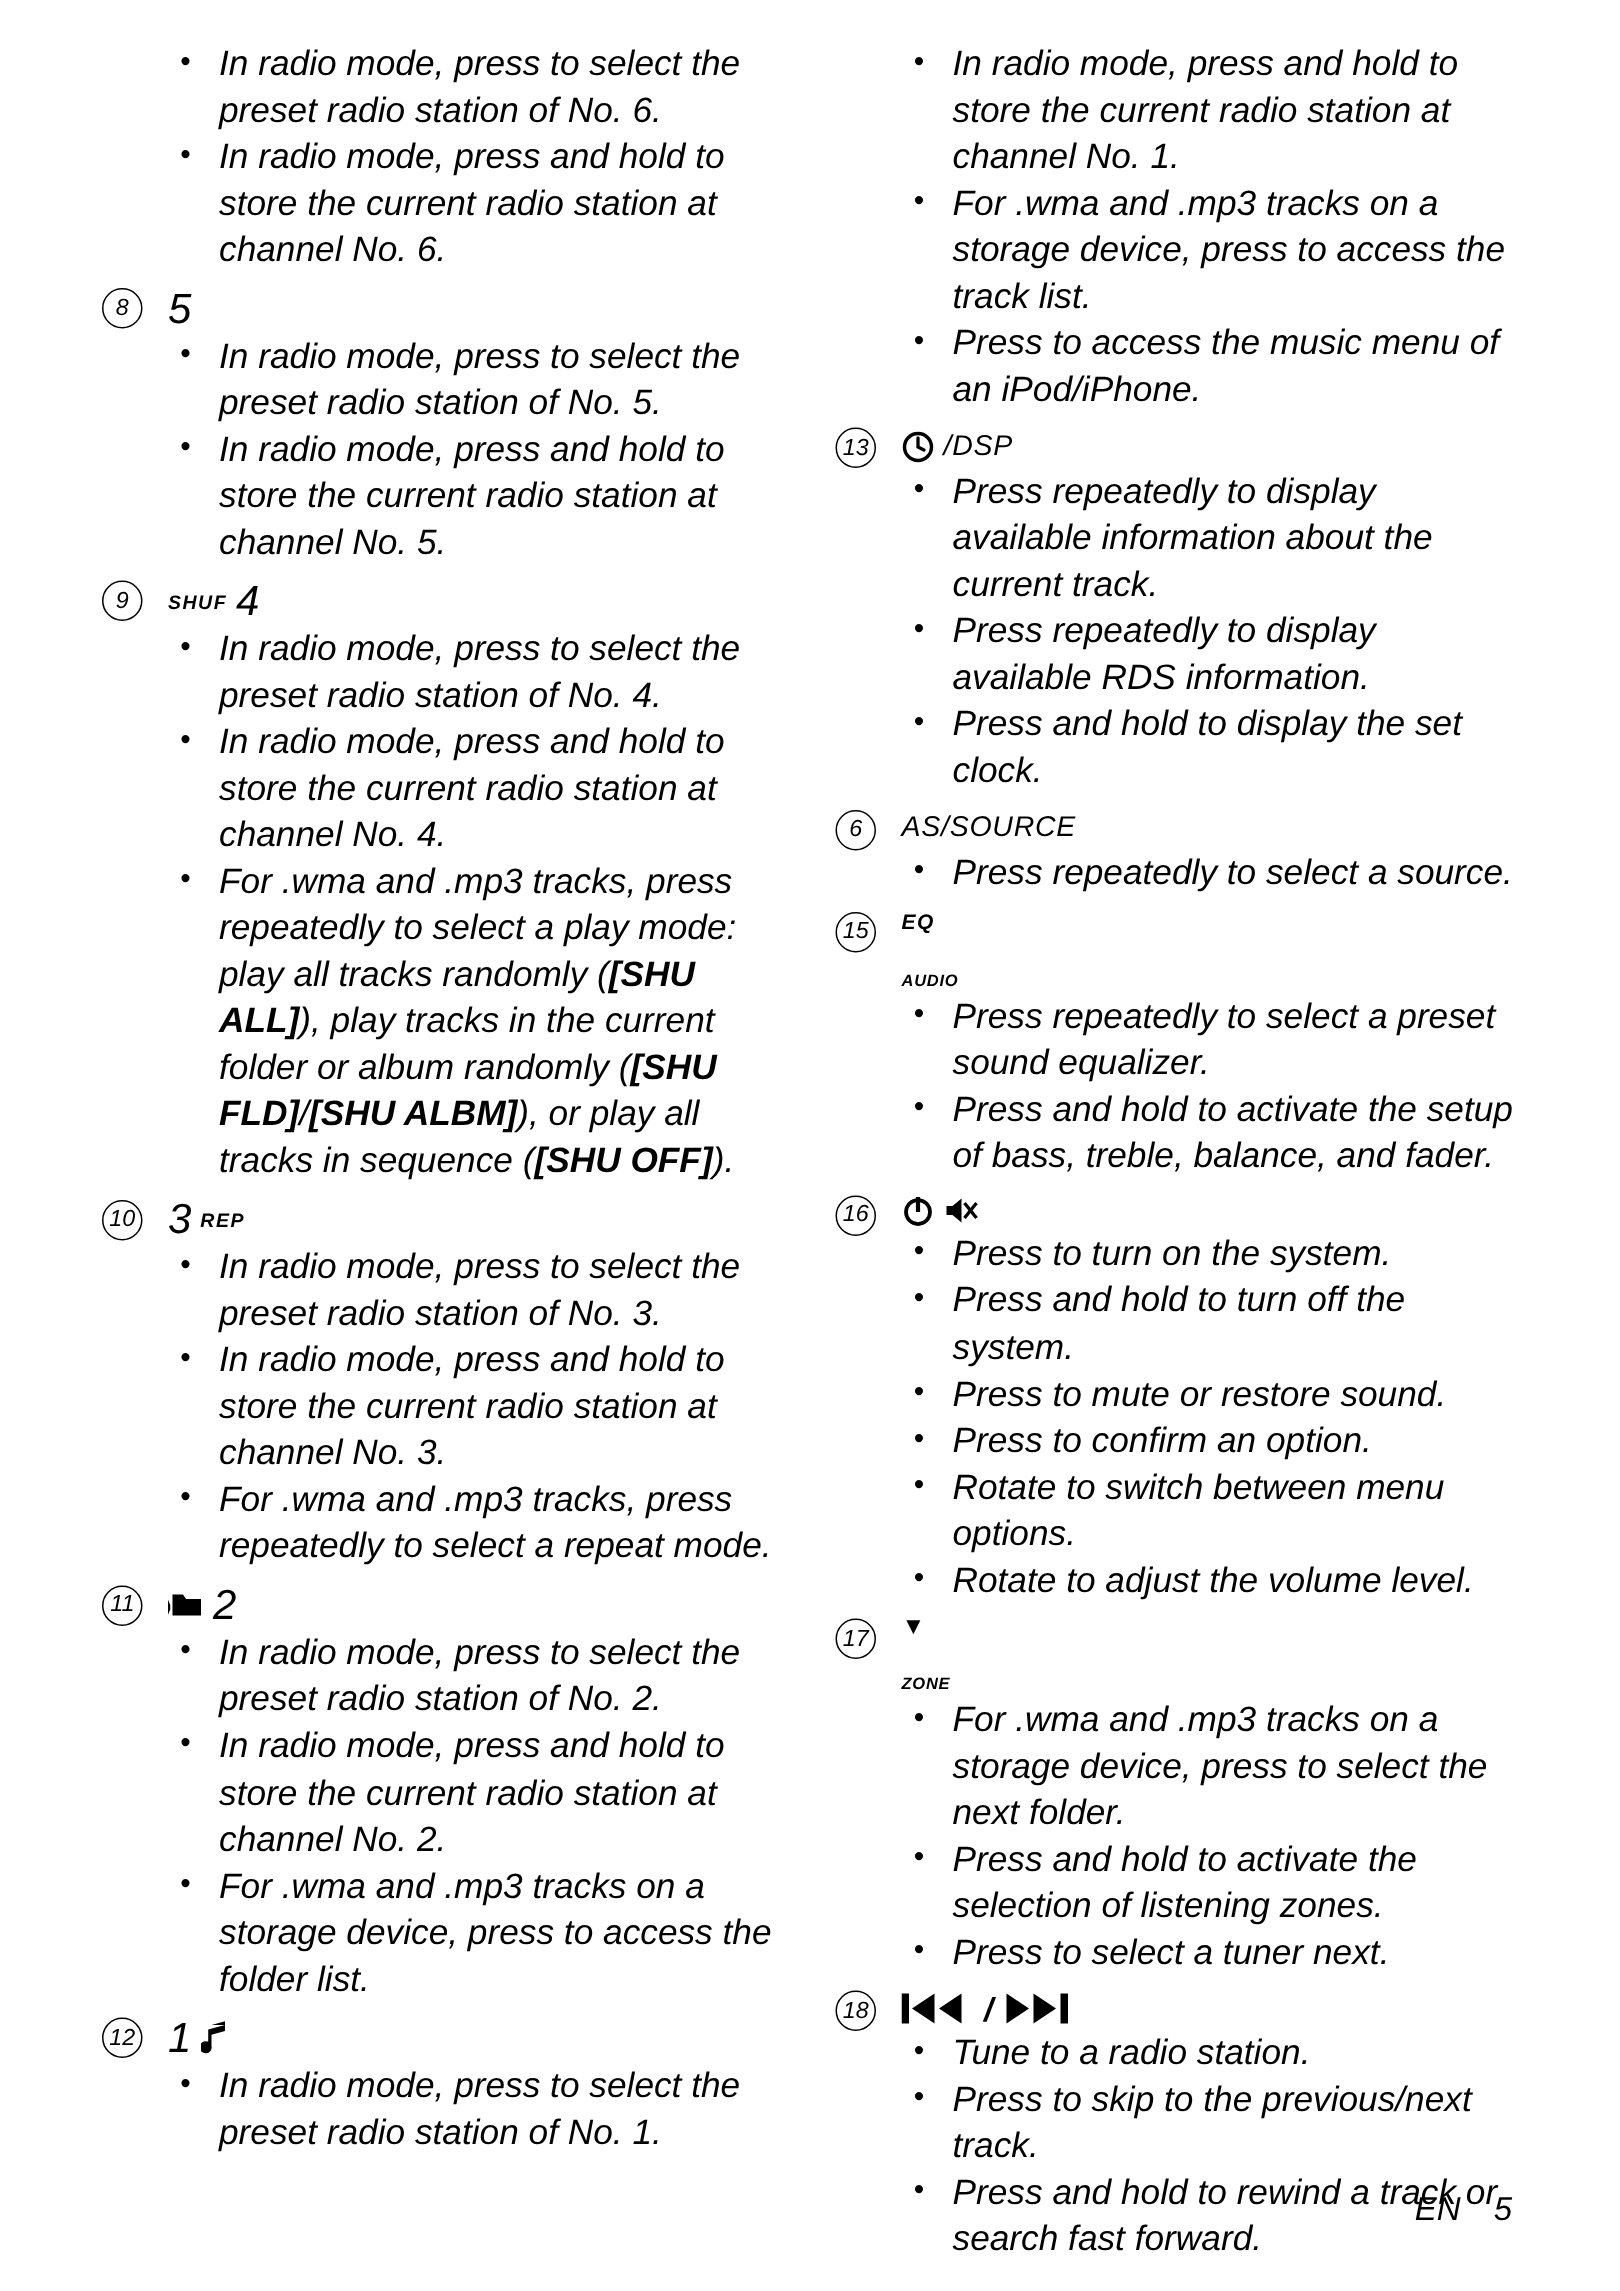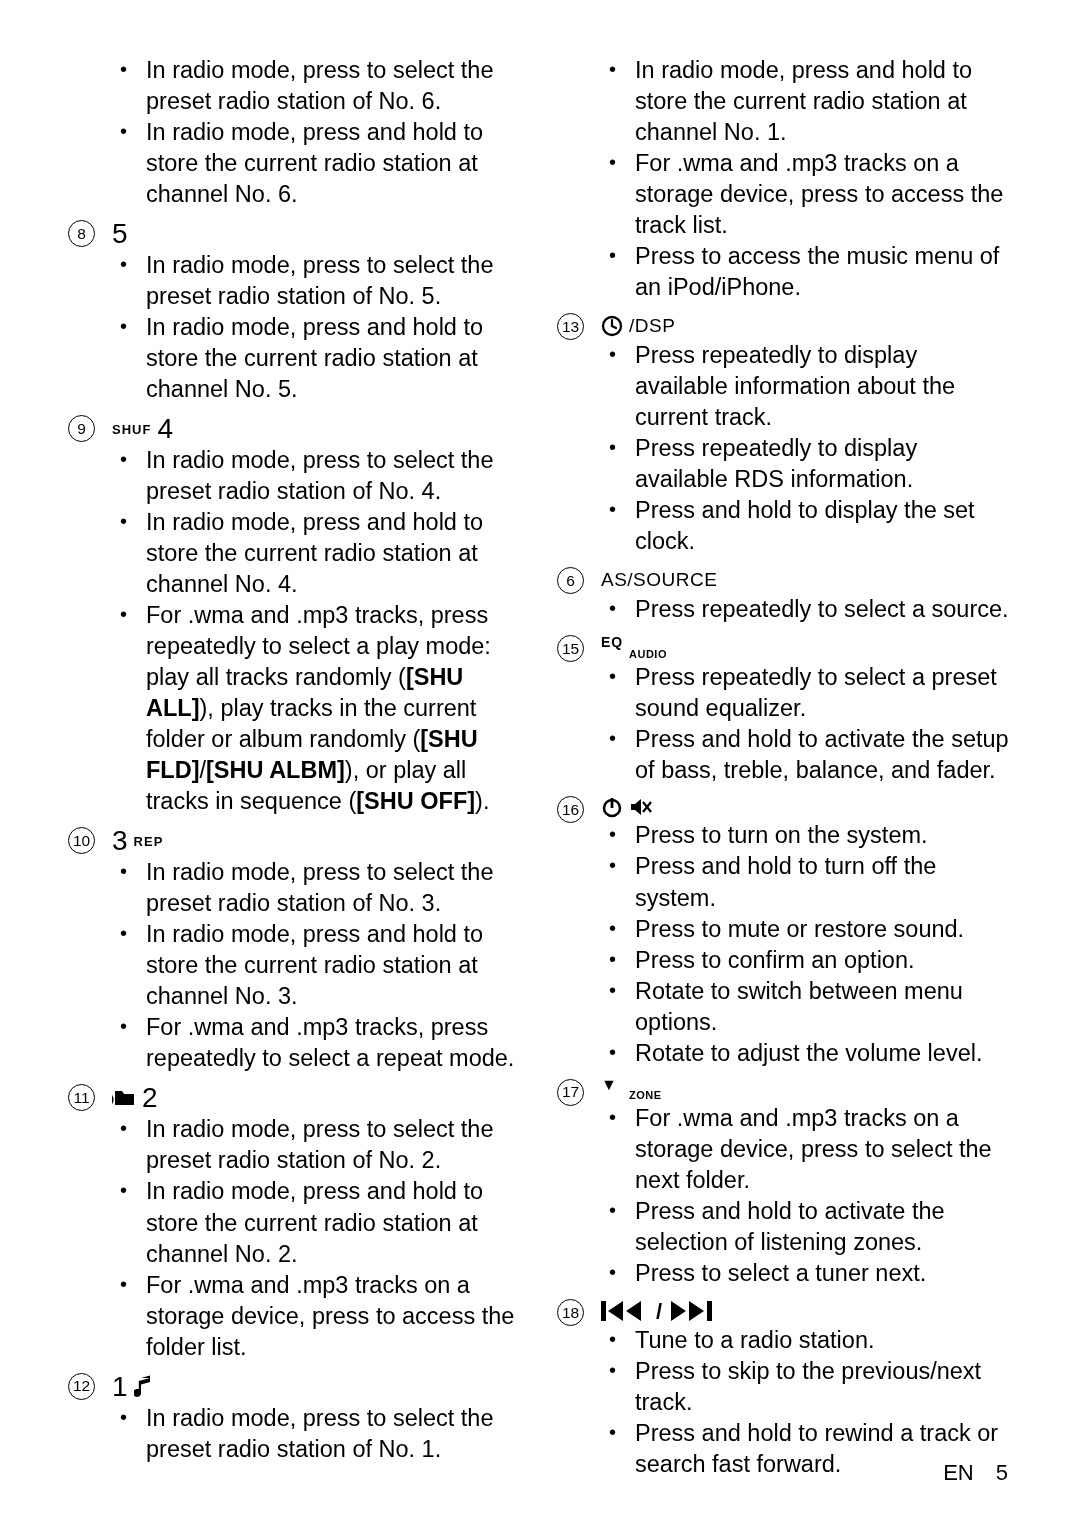--- a/index.html
+++ b/index.html
@@ -14,22 +14,23 @@
     background: #fff;
     color: #000;
     font-family: "Gill Sans", "Gill Sans MT", "Segoe UI", Arial, sans-serif;
     font-size: 23.5px;
     line-height: 1.32;
     font-weight: 300;
   }
   .page {
     width: 100%;
     height: 100%;
-    padding: 55px 68px 40px 68px;
+    padding: 27px 68px 40px 68px;
     position: relative;
+    font-style: italic;
   }
   .columns {
     display: flex;
     gap: 34px;
   }
   .col { flex: 1 1 50%; }
   .entry { display: flex; margin-top: 10px; }
   .entry.first { margin-top: 0; }
   .badge {
     flex: 0 0 44px;
@@ -78,23 +79,23 @@
     position: absolute;
     right: 72px;
     bottom: 40px;
     font-size: 22px;
   }
   .footer .en { font-weight: 400; margin-right: 22px; text-align: right; }
   .footer .pg { font-weight: 300; }
   svg { display: block; }
 
   
-  .stack { display:inline-flex; flex-direction:column; align-items:flex-start; line-height:1; }
+  .stack { display:inline-flex; flex-direction:column; align-items:flex-start; line-height:1;gap:28px; }
   .stack .top { font-size: 14px; font-weight:700; letter-spacing:1px; }
-  .stack .bot { font-size: 11px; font-weight:700; letter-spacing:0.5px;margin-left:28px; }
+  .stack .bot { font-size: 11px; font-weight:700; letter-spacing:0.5px; }
   .stack .tri { font-size: 16px; line-height:0.7; }
 </style>
 </head>
 <body>
 
 <div class="page">
   <div class="columns">
 
     <div class="col">
 

